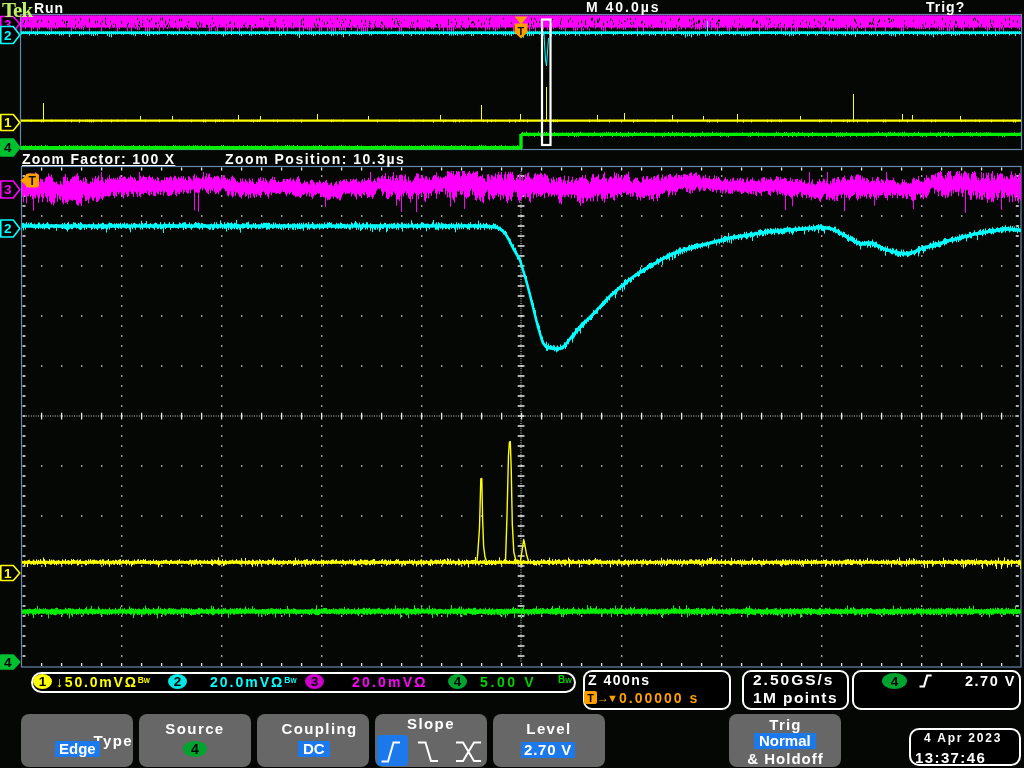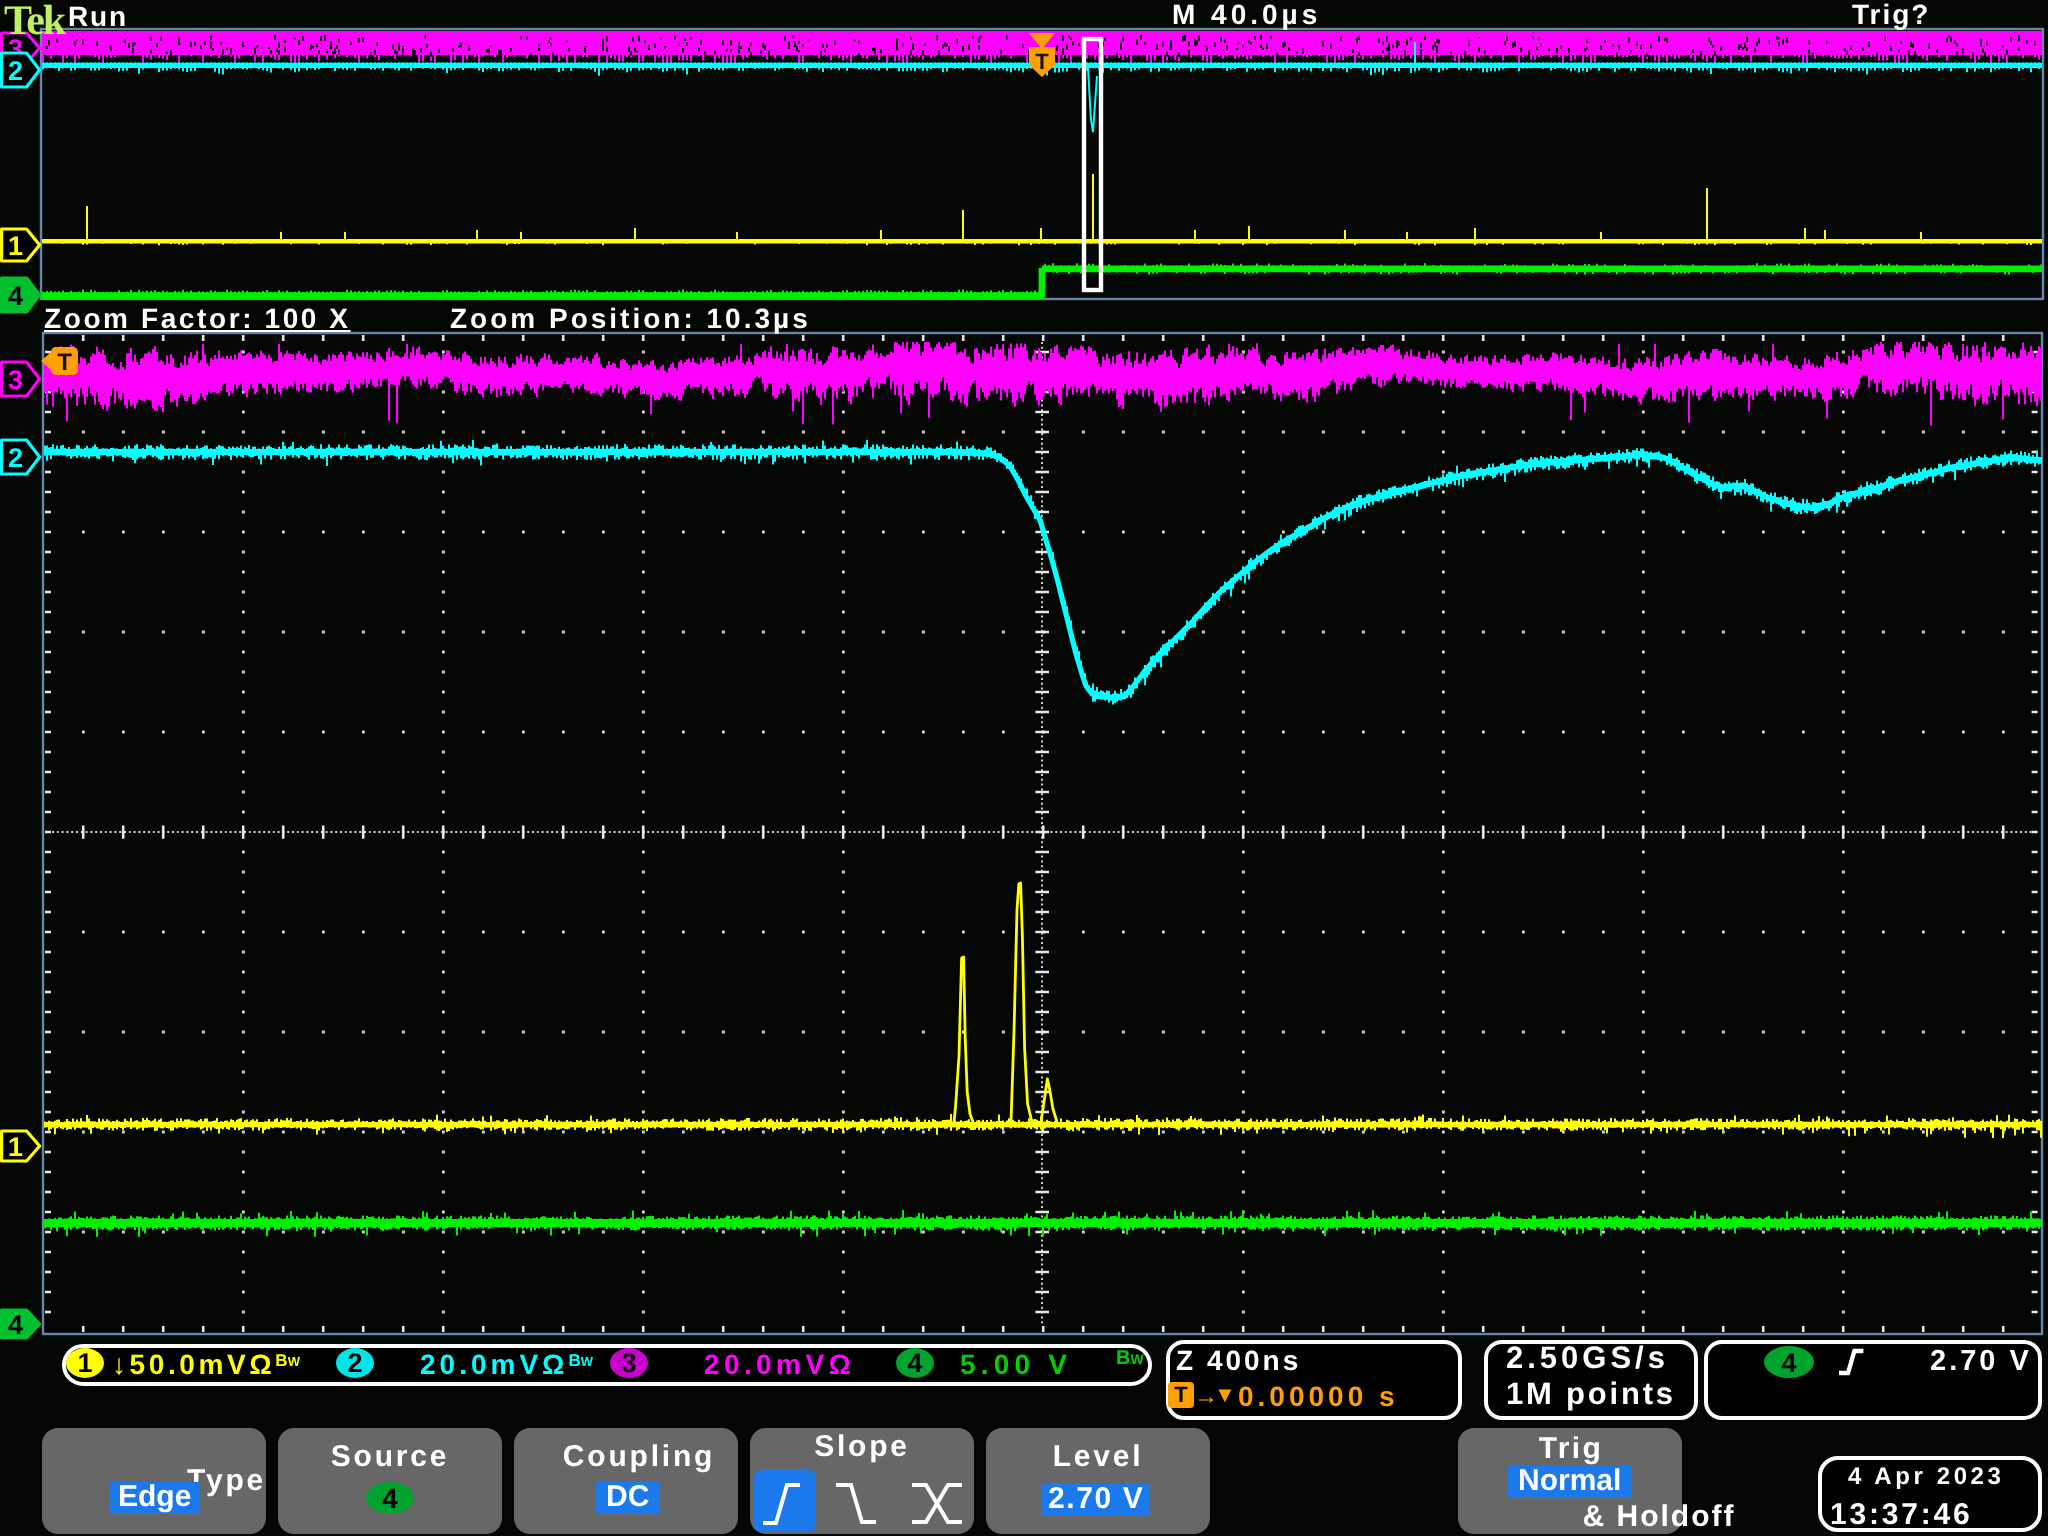--- a/index.html
+++ b/index.html
@@ -108,16 +108,16 @@
     <svg style="left:375px;top:714px;" width="115" height="54">
       <rect x="2" y="21" width="31" height="31" rx="4" fill="#1b79ec"></rect>
       <path d="M6.5 47.5h6.5l5.5-19h6.5" stroke="#fff" stroke-width="2" fill="none"></path>
       <path d="M43 28.5h7.5l5.5 18.5h7" stroke="#fff" stroke-width="2" fill="none"></path>
       <path d="M81 28.5h7l11 18.5h7M81 47h7l11-18.5h7" stroke="#fff" stroke-width="2" fill="none"></path>
     </svg>
     <div class="t w" style="left:493px;top:721px;width:112px;text-align:center;font-size:15px;letter-spacing:1.4px;">Level</div>
     <div class="chip" style="left:521px;top:742px;font-size:15px;letter-spacing:0.8px;padding:0px 3px 1px;">2.70 V</div>
     <div class="t w" style="left:729px;top:717px;width:113px;text-align:center;font-size:15px;letter-spacing:1.2px;">Trig</div>
     <div class="chip" style="left:754px;top:733px;font-size:15px;padding:0 5px 1px;">Normal</div>
-    <div class="t w" style="left:729px;top:751px;width:113px;text-align:center;font-size:15px;letter-spacing:1px;margin-left:44px;">&amp; Holdoff</div>
+    <div class="t w" style="left:729px;top:751px;width:113px;text-align:center;font-size:15px;letter-spacing:1px;">&amp; Holdoff</div>
     <div class="box" style="left:909px;top:728px;width:112px;height:38px;border-radius:10px;"></div>
     <div class="t w" style="left:924px;top:732px;font-size:12px;letter-spacing:1.8px;">4 Apr 2023</div>
     <div class="t w" style="left:915px;top:750px;font-size:15px;letter-spacing:1.4px;">13:37:46</div>
 </div>
 </body></html>

